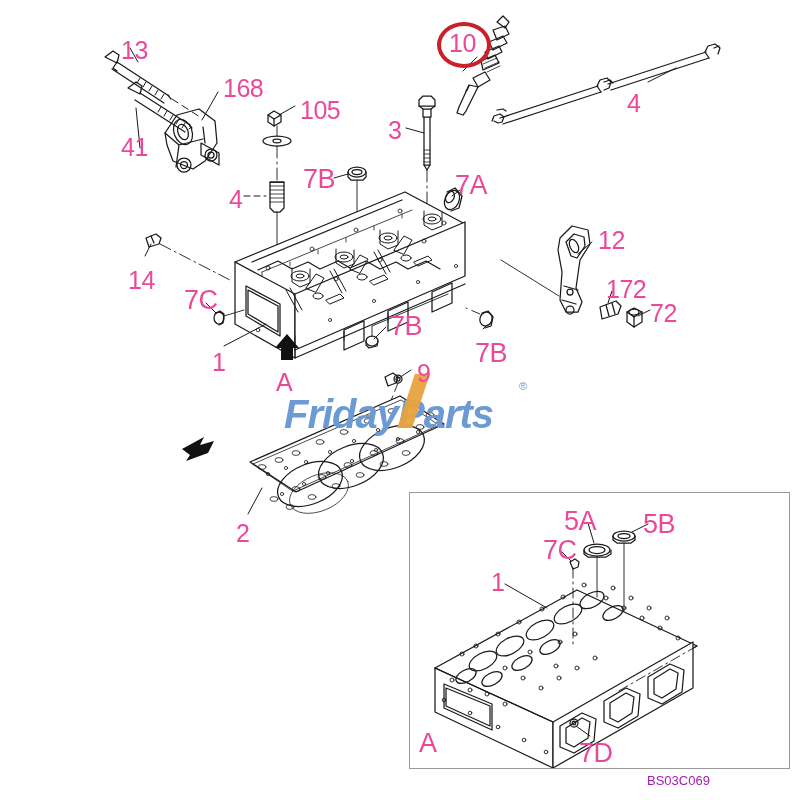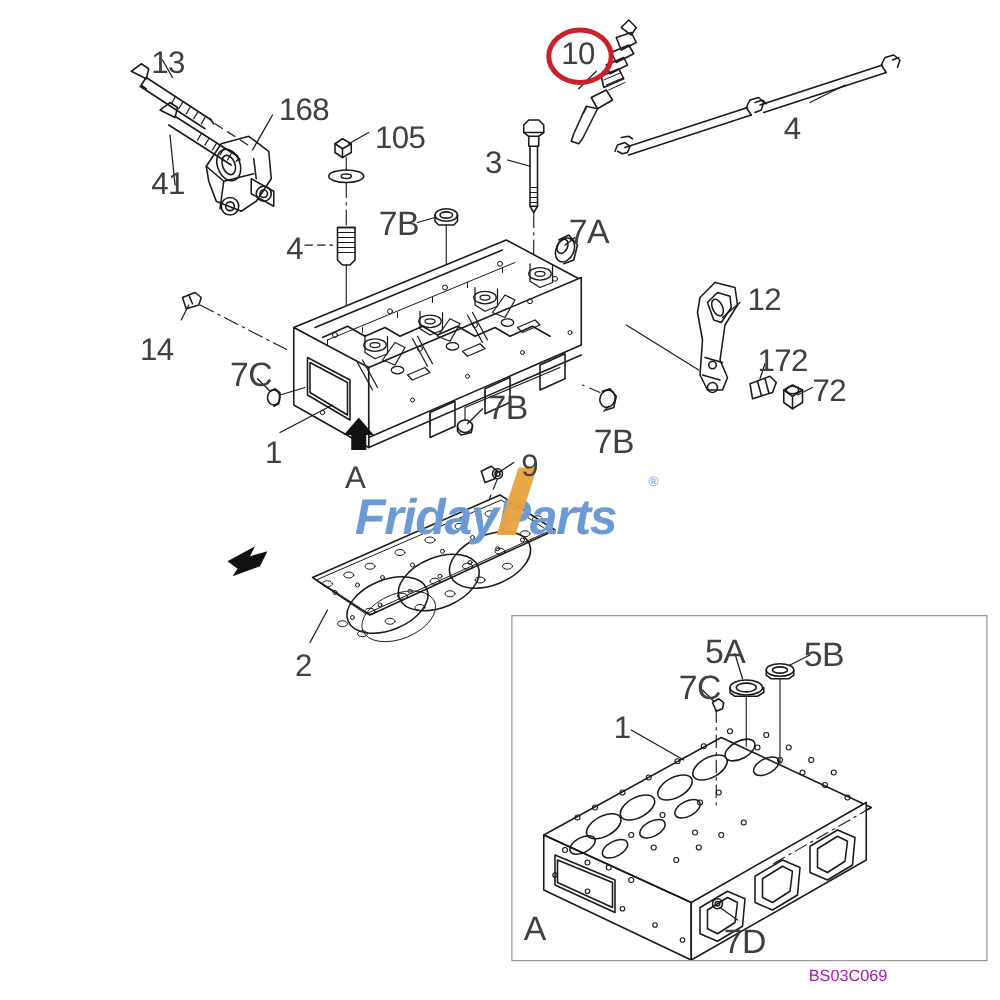--- a/index.html
+++ b/index.html
@@ -1,20 +1,20 @@
 <!DOCTYPE html>
 <html><head>
 <meta charset="utf-8">
 <style>
   html,body{margin:0;padding:0;background:#fff;}
   body{width:800px;height:800px;overflow:hidden;
        font-family:"Liberation Sans", sans-serif;}
   #stage{position:relative;width:800px;height:800px;background:#ffffff;}
   #stage svg{position:absolute;left:0;top:0;}
-  .lbl{position:absolute;color:#404040;font-size:25px;line-height:1;
+  .lbl{position:absolute;color:#ec4899;font-size:25px;line-height:1;
        font-family:"Liberation Sans", sans-serif;white-space:nowrap;
        letter-spacing:-0.5px;}
   .lbl.sm{font-size:27px;}
   .lbl.code{font-size:13px;color:#a21caf;letter-spacing:0px;}
   .lbl.insetA{font-size:27px;}
   .wm{position:absolute;left:273px;top:378px;width:250px;height:46px;
       pointer-events:none;}
   .wm-text{position:absolute;left:0;top:14px;font-size:40px;font-style:italic;
       font-weight:bold;color:#6c9ad4;letter-spacing:-1px;
       font-family:"Liberation Sans", sans-serif;margin-left:11px;}
@@ -489,21 +489,21 @@
   <div class="lbl" style="left:300px;top:98px">105</div>
   <div class="lbl" style="left:229px;top:187px">4</div>
   <div class="lbl" style="left:388px;top:118px">3</div>
   <div class="lbl" style="left:449px;top:31px">10</div>
   <div class="lbl" style="left:627px;top:91px">4</div>
   <div class="lbl sm" style="left:303px;top:166px">7B</div>
   <div class="lbl sm" style="left:455px;top:172px">7A</div>
   <div class="lbl" style="left:598px;top:228px">12</div>
   <div class="lbl" style="left:606px;top:277px">172</div>
   <div class="lbl" style="left:650px;top:301px">72</div>
-  <div class="lbl" style="left:112px;top:268px">14</div>
+  <div class="lbl" style="left:128px;top:268px">14</div>
   <div class="lbl sm" style="left:184px;top:287px">7C</div>
   <div class="lbl" style="left:212px;top:350px">1</div>
   <div class="lbl sm" style="left:390px;top:313px">7B</div>
   <div class="lbl sm" style="left:475px;top:340px">7B</div>
   <div class="lbl" style="left:417px;top:361px">9</div>
   <div class="lbl" style="left:236px;top:521px">2</div>
   <div class="lbl sm" style="left:564px;top:508px">5A</div>
   <div class="lbl sm" style="left:643px;top:511px">5B</div>
   <div class="lbl sm" style="left:543px;top:537px">7C</div>
   <div class="lbl" style="left:491px;top:570px">1</div>

